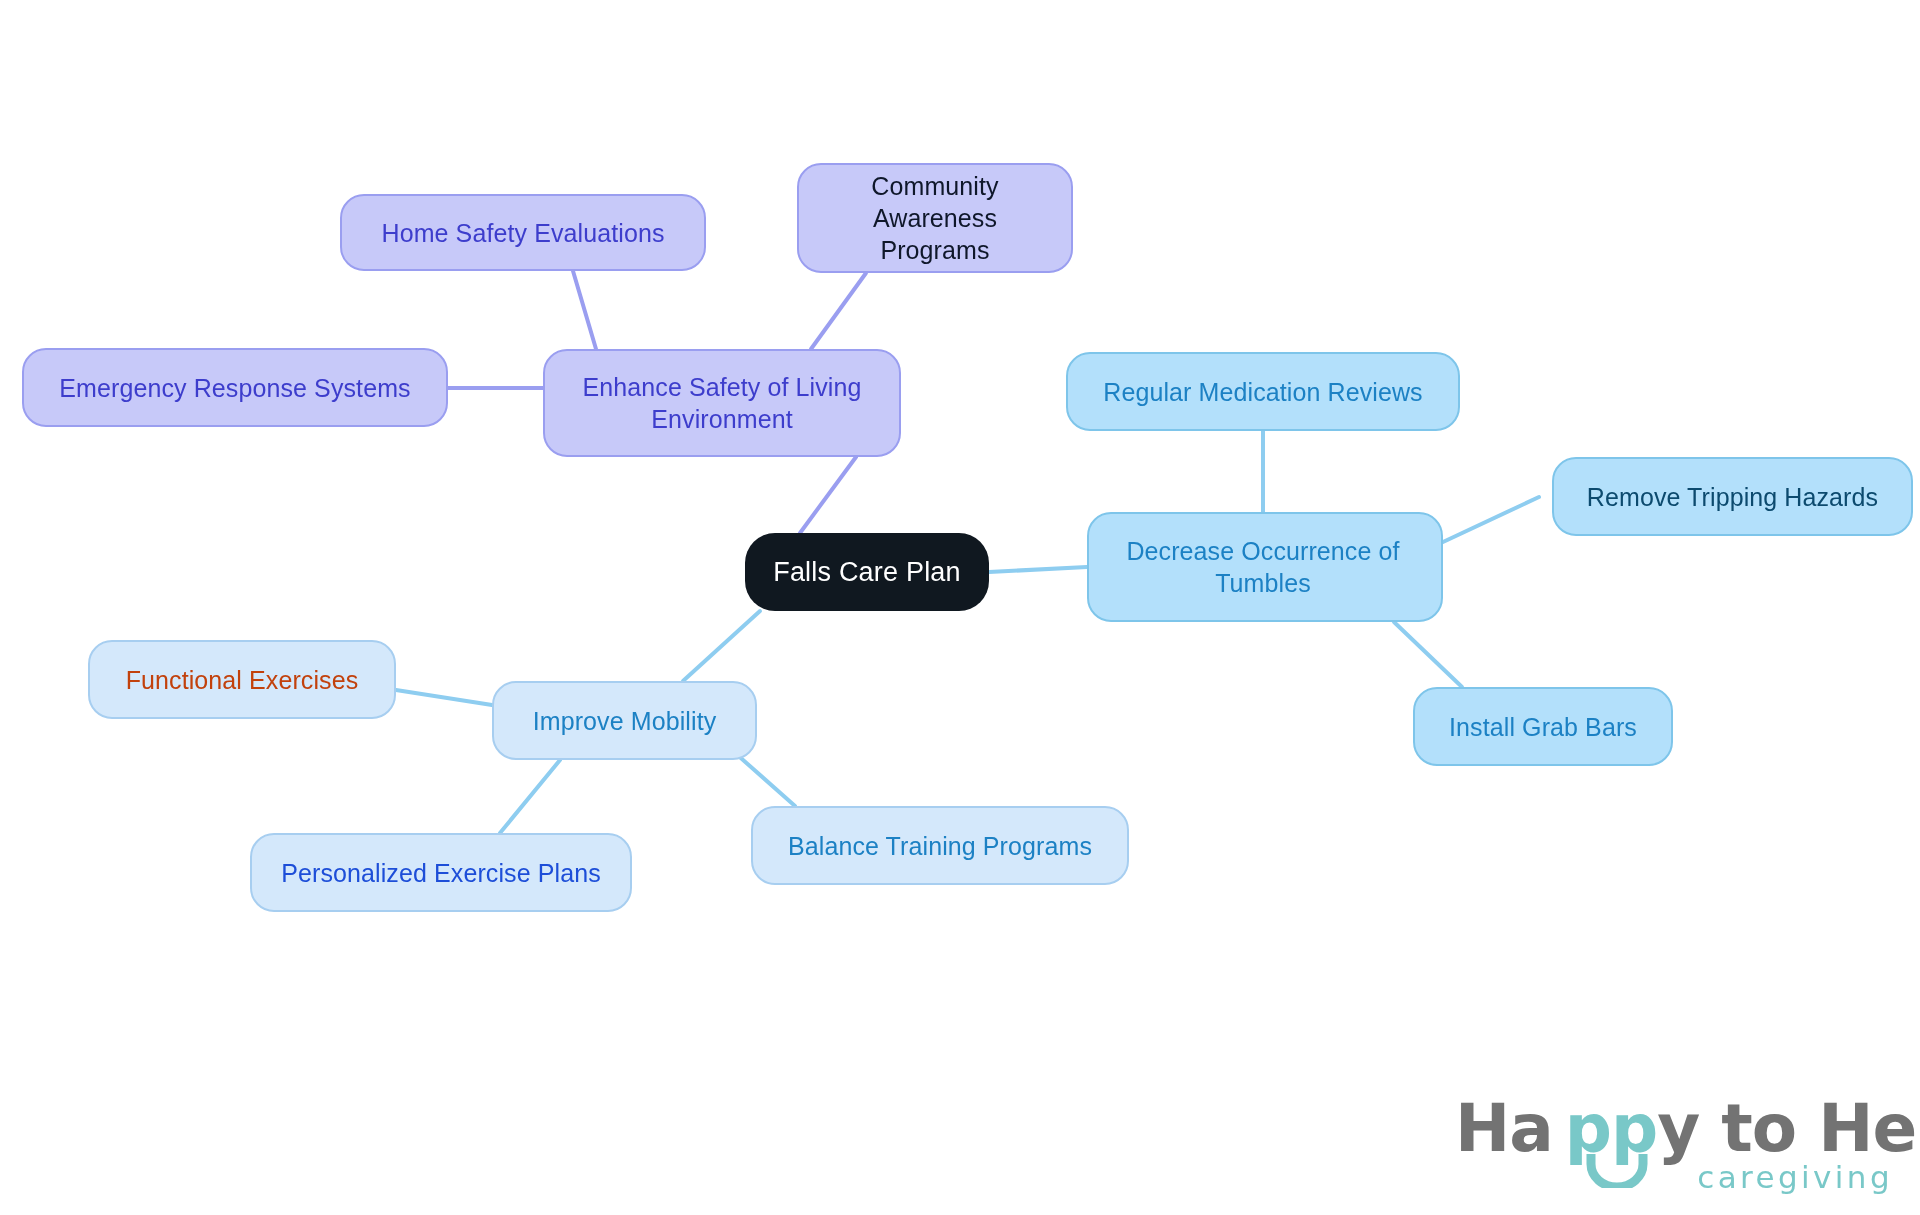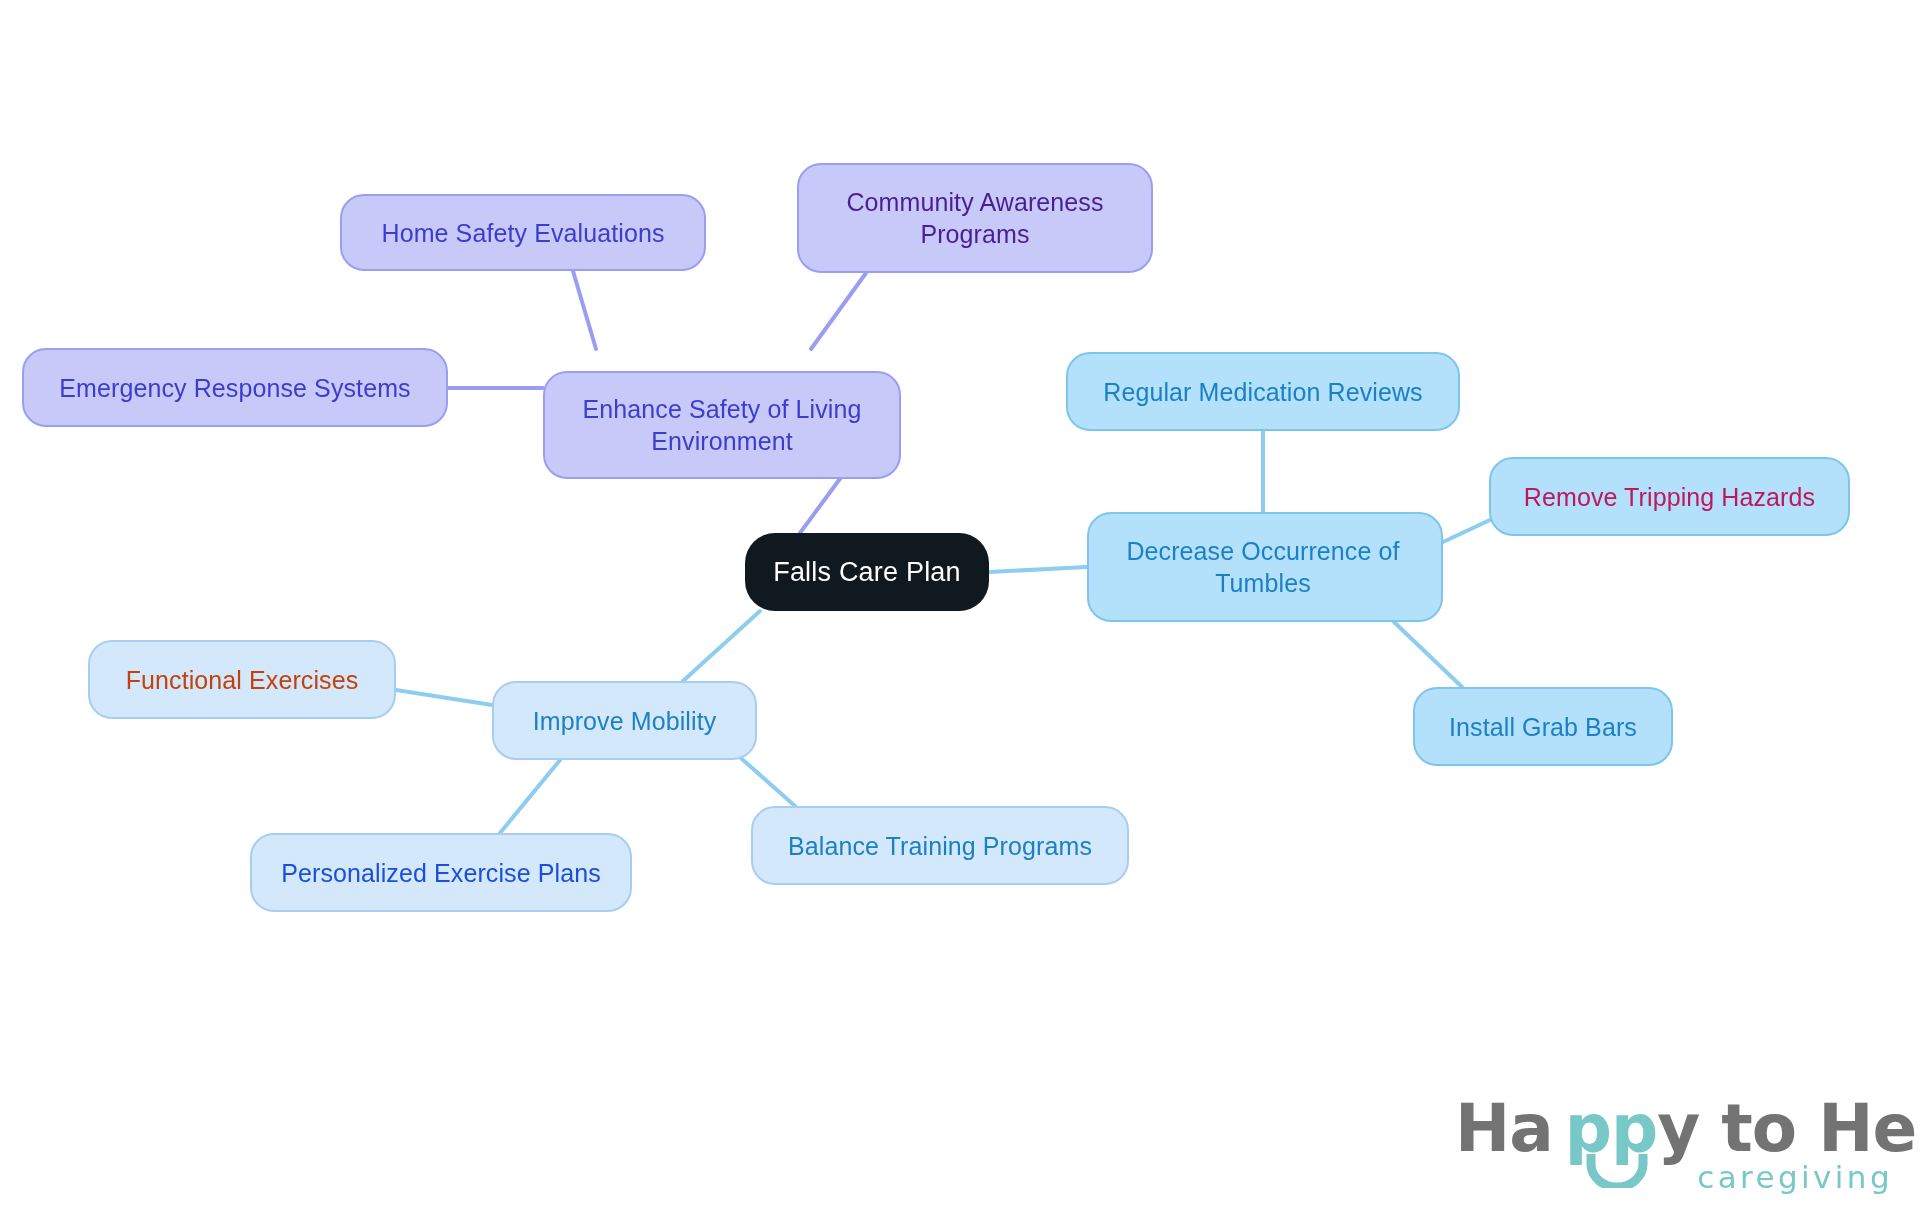--- a/index.html
+++ b/index.html
@@ -103,27 +103,27 @@
       <path class="edge" d="M 1443 542 L 1539 497" stroke="#8ecdf0"></path>
       <path class="edge" d="M 1394 622 L 1462 687" stroke="#8ecdf0"></path>
       <path class="edge" d="M 492 705 L 396 690" stroke="#8ecdf0"></path>
       <path class="edge" d="M 560 760 L 500 833" stroke="#8ecdf0"></path>
       <path class="edge" d="M 725 744 L 795 806" stroke="#8ecdf0"></path>
     </g>
 </svg>
 
 <div id="node-layer">
     <div class="node-box node-root" style="left: 745px; top: 533px; width: 244px; height: 78px; font-size: 27px; background: rgb(16, 24, 32); border-color: rgb(16, 24, 32); color: rgb(255, 255, 255);">Falls Care Plan</div>
-    <div class="node-box" style="left: 543px; top: 349px; width: 358px; height: 108px; font-size: 25px; background: rgb(199, 201, 249); border-color: rgb(154, 158, 240); color: rgb(61, 61, 204); margin-top: 22px;">Enhance Safety of Living Environment</div>
+    <div class="node-box" style="left: 543px; top: 349px; width: 358px; height: 108px; font-size: 25px; background: rgb(199, 201, 249); border-color: rgb(154, 158, 240); color: rgb(61, 61, 204);">Enhance Safety of Living Environment</div>
     <div class="node-box" style="left: 340px; top: 194px; width: 366px; height: 77px; font-size: 25px; background: rgb(199, 201, 249); border-color: rgb(154, 158, 240); color: rgb(61, 61, 204);">Home Safety Evaluations</div>
-    <div class="node-box" style="left: 797px; top: 163px; width: 356px; height: 110px; font-size: 25px; background: rgb(199, 201, 249); border-color: rgb(154, 158, 240); color: #4c1d95;">Community Awareness Programs</div>
+    <div class="node-box" style="left: 797px; top: 163px; width: 276px; height: 110px; font-size: 25px; background: rgb(199, 201, 249); border-color: rgb(154, 158, 240); color: #0f172a;">Community Awareness Programs</div>
     <div class="node-box" style="left: 22px; top: 348px; width: 426px; height: 79px; font-size: 25px; background: rgb(199, 201, 249); border-color: rgb(154, 158, 240); color: rgb(61, 61, 204);">Emergency Response Systems</div>
     <div class="node-box" style="left: 1087px; top: 512px; width: 356px; height: 110px; font-size: 25px; background: rgb(179, 224, 251); border-color: rgb(126, 197, 234); color: rgb(28, 129, 196); padding-left: 12px;">Decrease Occurrence of Tumbles</div>
     <div class="node-box" style="left: 1066px; top: 342px; width: 394px; height: 79px; font-size: 25px; background: rgb(179, 224, 251); border-color: rgb(126, 197, 234); color: rgb(28, 129, 196); margin-top: 10px;">Regular Medication Reviews</div>
-    <div class="node-box" style="left: 1489px; top: 457px; width: 361px; height: 79px; font-size: 25px; background: rgb(179, 224, 251); border-color: rgb(126, 197, 234); color: #be185d;">Remove Tripping Hazards</div>
+    <div class="node-box" style="left: 1552px; top: 457px; width: 361px; height: 79px; font-size: 25px; background: rgb(179, 224, 251); border-color: rgb(126, 197, 234); color: #0c4a6e;">Remove Tripping Hazards</div>
     <div class="node-box" style="left: 1413px; top: 687px; width: 260px; height: 79px; font-size: 25px; background: rgb(179, 224, 251); border-color: rgb(126, 197, 234); color: rgb(28, 129, 196);">Install Grab Bars</div>
     <div class="node-box" style="left: 492px; top: 681px; width: 265px; height: 79px; font-size: 25px; background: rgb(212, 232, 251); border-color: rgb(167, 206, 240); color: rgb(28, 129, 196);">Improve Mobility</div>
     <div class="node-box" style="left: 88px; top: 640px; width: 308px; height: 79px; font-size: 25px; background: rgb(212, 232, 251); border-color: rgb(167, 206, 240); color: #c2410c;">Functional Exercises</div>
     <div class="node-box" style="left: 250px; top: 833px; width: 382px; height: 79px; font-size: 25px; background: rgb(212, 232, 251); border-color: rgb(167, 206, 240); color: #1d4ed8;">Personalized Exercise Plans</div>
     <div class="node-box" style="left: 751px; top: 806px; width: 378px; height: 79px; font-size: 25px; background: rgb(212, 232, 251); border-color: rgb(167, 206, 240); color: rgb(28, 129, 196);">Balance Training Programs</div>
   </div>
 
 <div id="brand-logo" style="left:1455px; top:1096px; width:440px; height:105px;">
   <div class="logo-wordmark">
     <span class="logo-coral">Ha</span><span class="logo-teal">pp</span><span class="logo-coral">y to Help</span>

